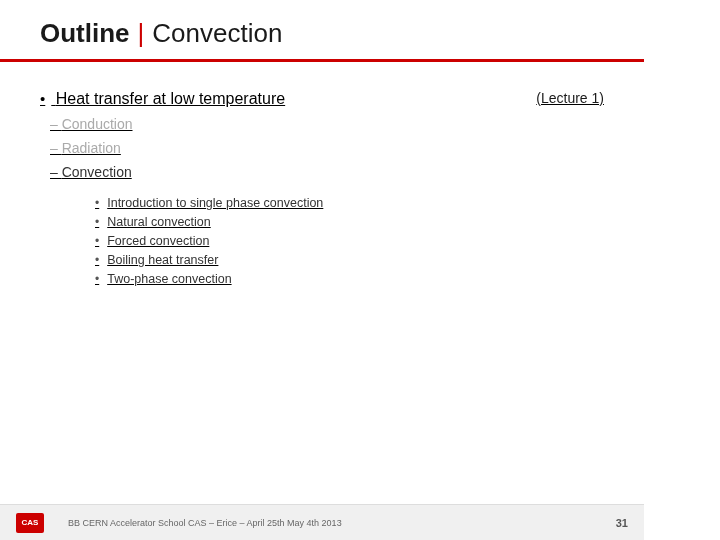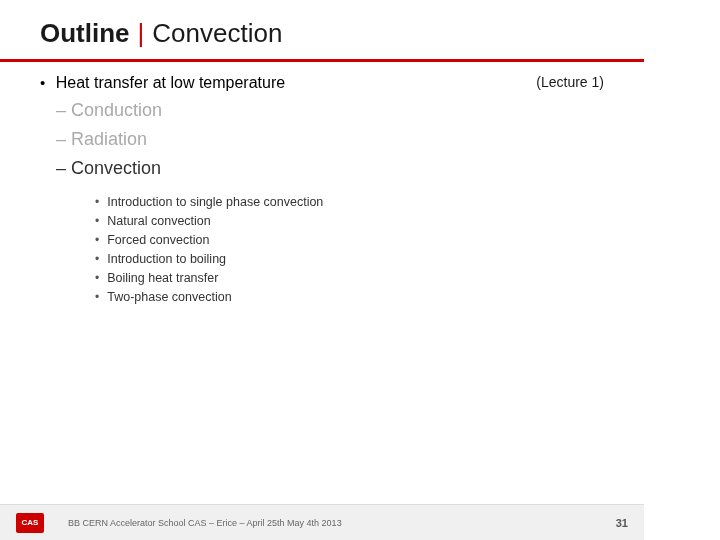--- a/index.html
+++ b/index.html
@@ -39,42 +39,43 @@
       margin: 0 8px;
     }
 
     .header-title .subtitle {
       font-weight: normal;
       color: #1a1a1a;
     }
 
     
     .content {
-      padding: 12px 40px;
+      padding: 28px 40px;
       position: relative;
+      text-decoration: underline;
     }
 
     
     .main-bullet {
       display: flex;
       justify-content: space-between;
       align-items: flex-start;
       margin-bottom: 8px;
     }
 
     .lecture-label {
       font-size: 14px;
       color: #1a1a1a;
     }
 
     
     .dash-item {
-      margin-left: 16px;
+      margin-left: 10px;
       margin-bottom: 8px;
-      font-size: 18px;
+      font-size: 14px;
       color: #555555;
     }
 
     .dash-item.grayed {
       color: #aaaaaa;
     }
 
     .dash-item.active {
       color: #333333;
     }
@@ -182,23 +183,20 @@
       <div class="sub-bullet">
         <span>Introduction to single phase convection</span>
       </div>
       <div class="sub-bullet">
         <span>Natural convection</span>
       </div>
       <div class="sub-bullet">
         <span>Forced convection</span>
       </div>
       <div class="sub-bullet">
-        <span>Introduction to boiling</span>
-      </div>
-      <div class="sub-bullet">
         <span>Boiling heat transfer</span>
       </div>
       <div class="sub-bullet">
         <span>Two-phase convection</span>
       </div>
     </div>
 
   </div>
 
   <div class="footer">

